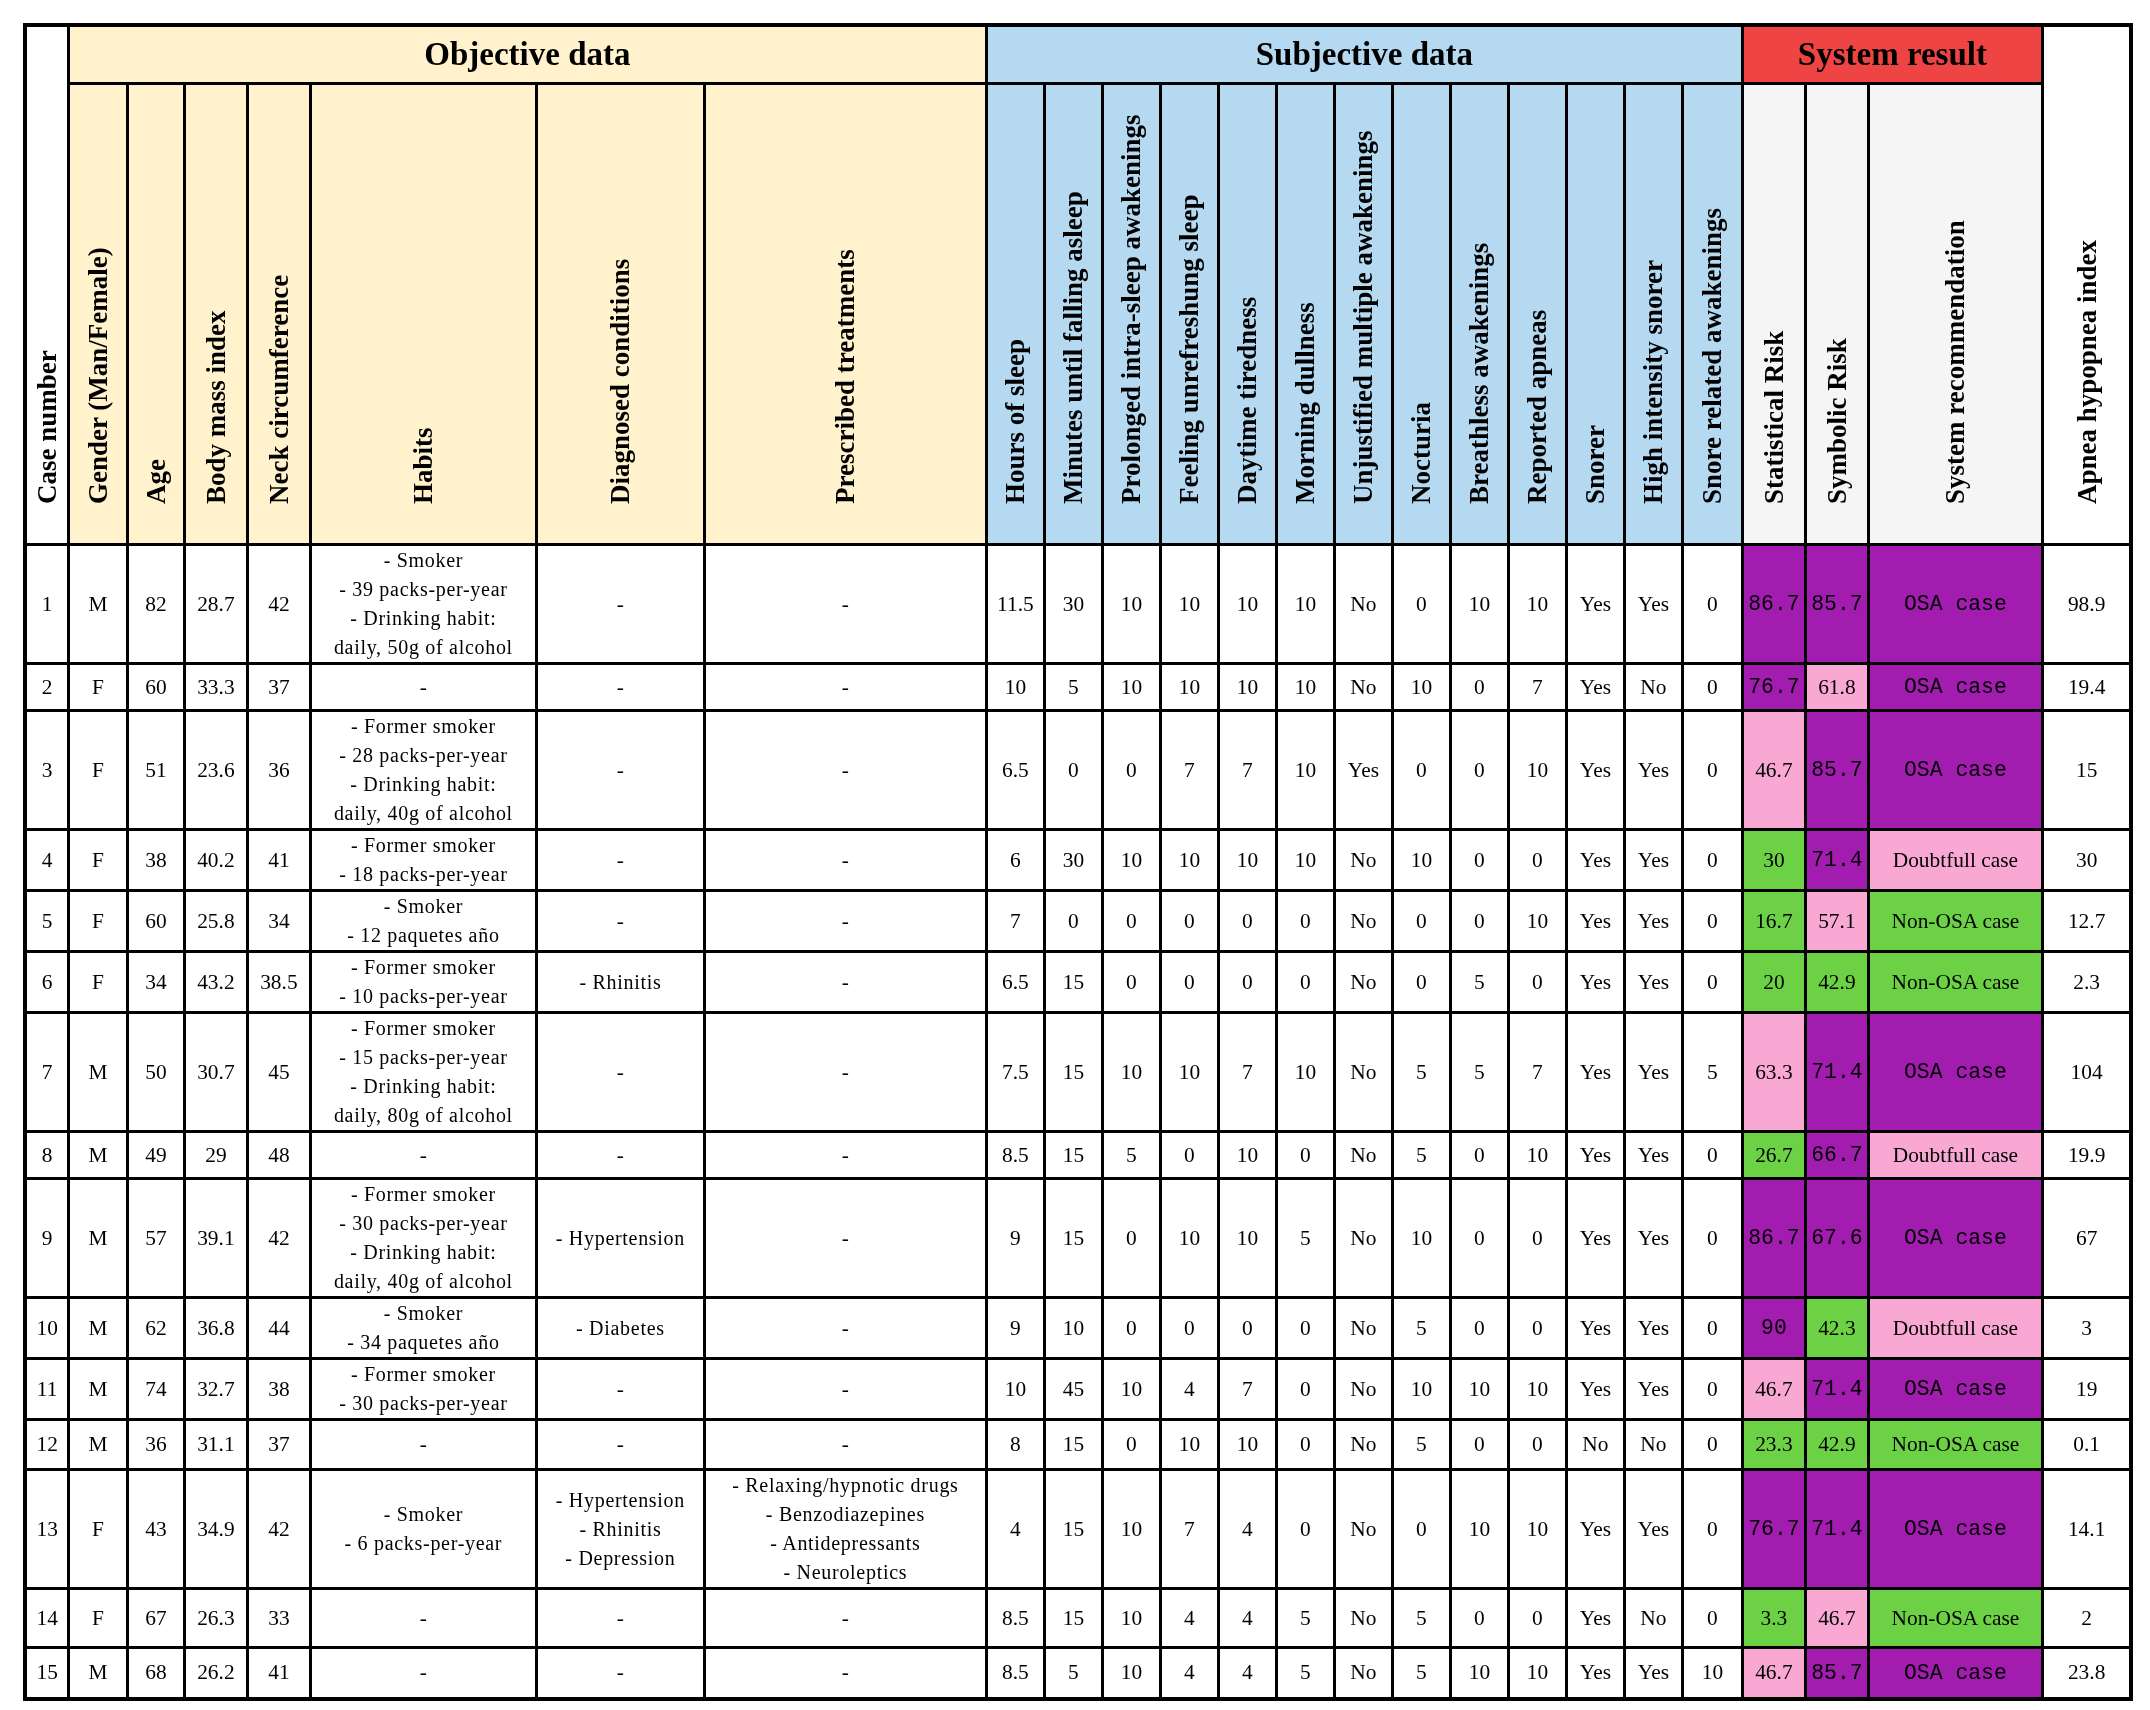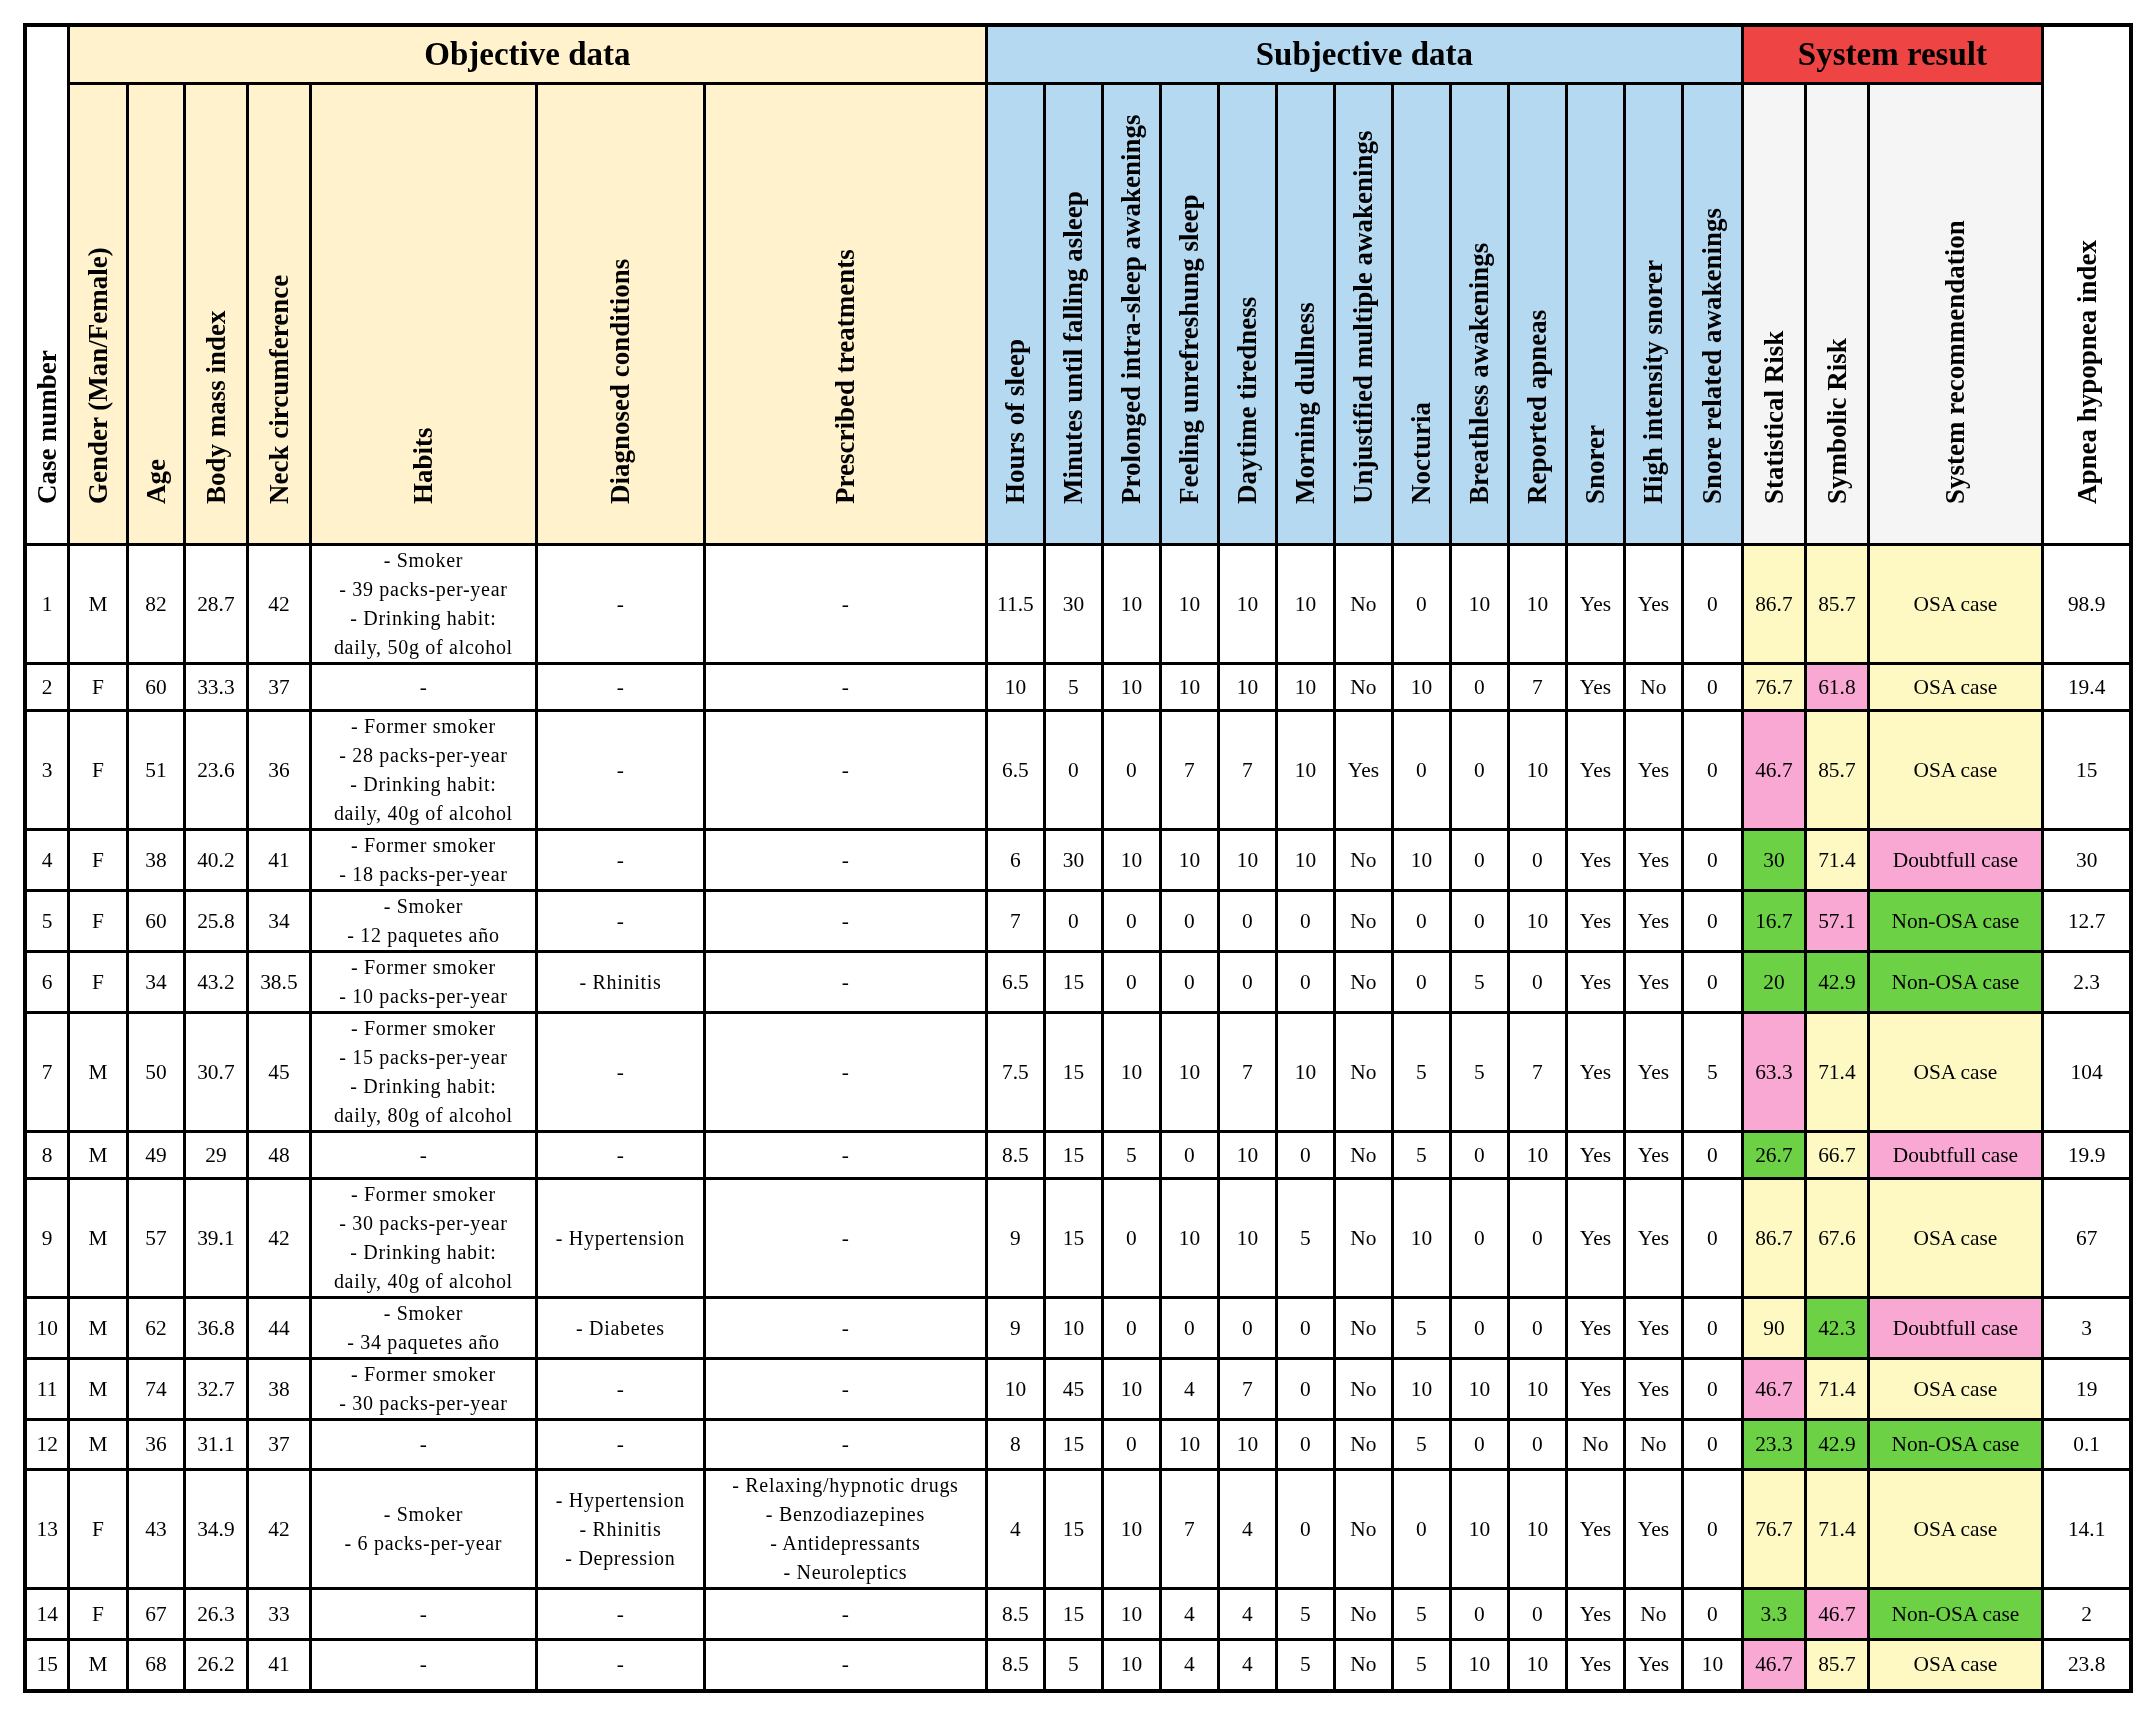--- a/index.html
+++ b/index.html
@@ -26,21 +26,21 @@
   .colh.white { background:#fff; }
   .vtext {
     position:absolute; bottom:12px; left:50%;
     transform-origin:0 0; transform:rotate(-90deg) translateY(-50%);
     white-space:nowrap; font-size:27px; line-height:1;
   }
   .vtext.bold { font-weight:bold; }
   .cell { font-size:21.4px; background:#fff; }
   .ml { font-size:20px; line-height:29px; text-align:left; padding-left:4px; white-space:nowrap; letter-spacing:0.7px; }
   .ml div { white-space:nowrap; }
-  .red { background:#fef9c3; }
+  .red { background:#a21caf;font-family:Liberation Mono, monospace; }
   .amber { background:#f9a8d4; }
   .green { background:#6CD145; }
 </style>
 </head>
 <body>
 
 <table class="tbl">
   <colgroup>
     <col style="width:43px">
       <col style="width:59px">
@@ -550,21 +550,21 @@
         <td class="cell">10</td>
         <td class="cell">10</td>
         <td class="cell">Yes</td>
         <td class="cell">Yes</td>
         <td class="cell">0</td>
         <td class="cell red">76.7</td>
         <td class="cell red">71.4</td>
         <td class="cell red">OSA case</td>
         <td class="cell">14.1</td>
       </tr>
-      <tr style="height: 51px;">
+      <tr style="height: 59px;">
         <td class="cell">14</td>
         <td class="cell">F</td>
         <td class="cell">67</td>
         <td class="cell">26.3</td>
         <td class="cell">33</td>
         <td class="cell">-</td>
         <td class="cell">-</td>
         <td class="cell">-</td>
         <td class="cell">8.5</td>
         <td class="cell">15</td>

